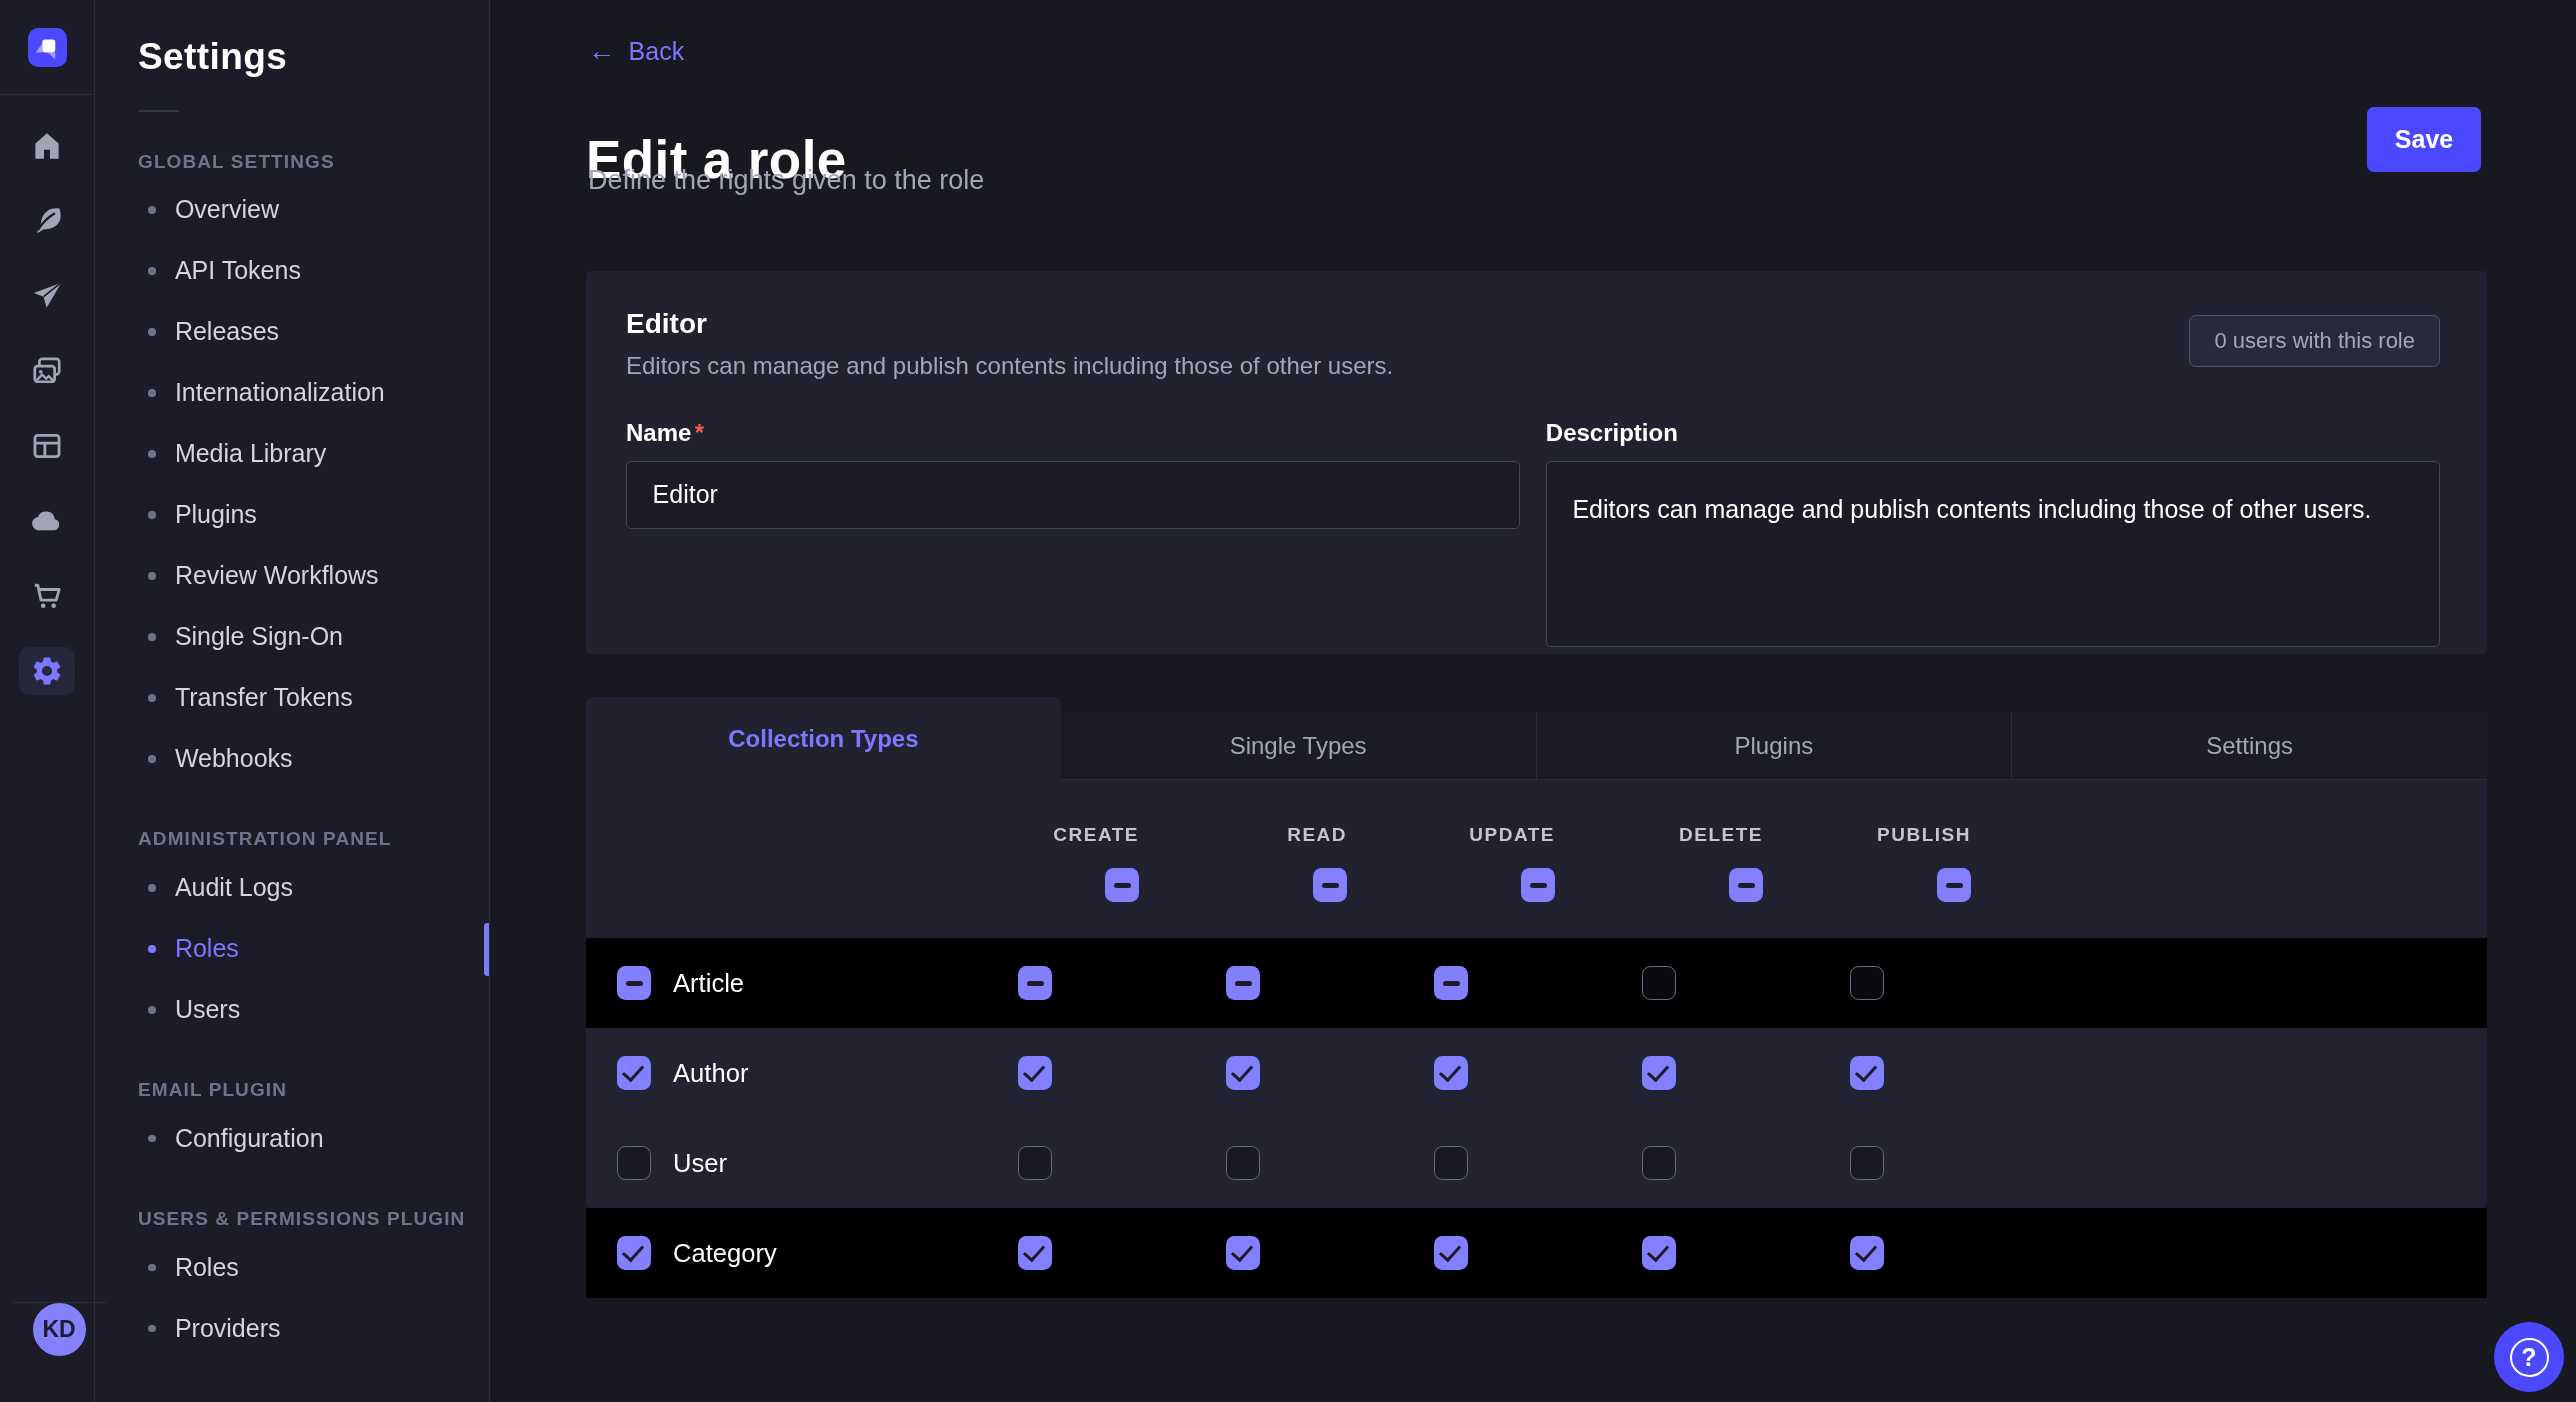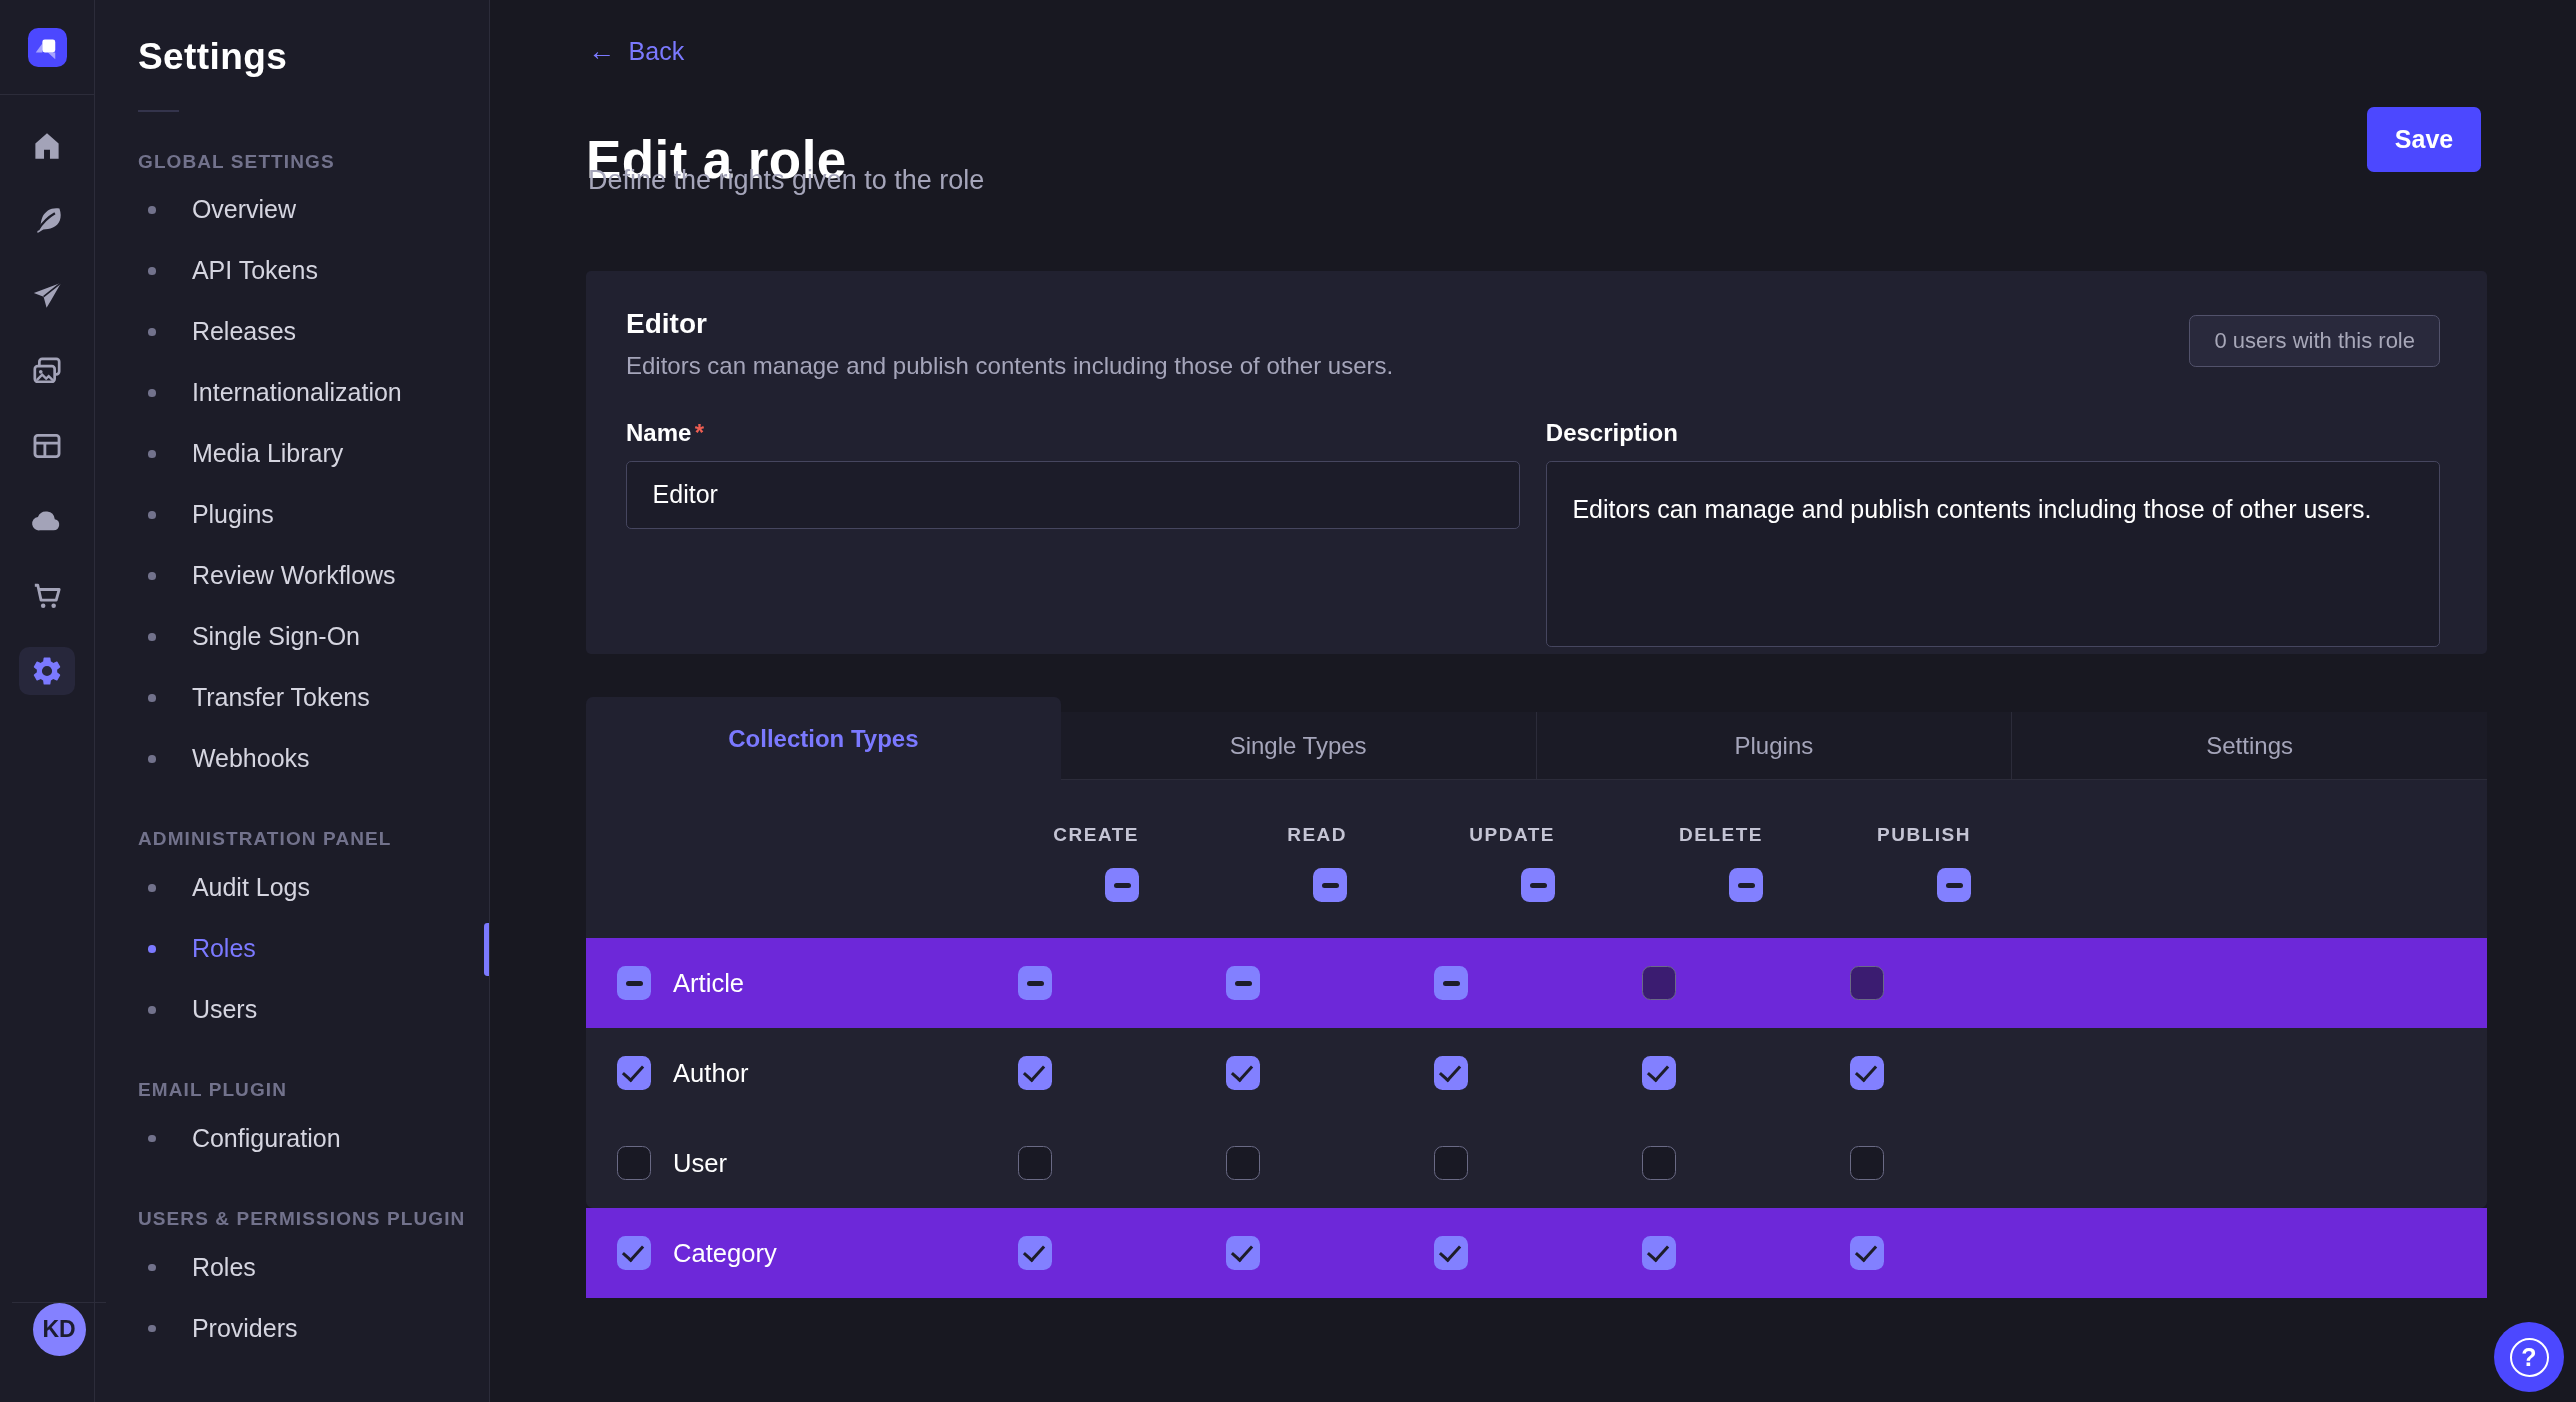--- a/index.html
+++ b/index.html
@@ -24,21 +24,21 @@
                border-top:0.9px solid #2c2c3a;display:flex;justify-content:center}
   .avatar{width:53px;height:53px;border-radius:50%;background:#8481ff;color:#1d1d30;
           font-weight:700;font-size:23px;display:flex;align-items:center;justify-content:center;cursor:pointer}
 
   
   .subnav{position:absolute;left:95px;top:0;width:395px;height:100%;background:#1c1c28;
           border-right:0.9px solid #2c2c3a;box-sizing:border-box;padding:36px 0 0 43px;overflow:hidden;z-index:2}
   .subnav-title{font-size:37px;font-weight:600;margin:0;letter-spacing:0.4px}
   .subnav-divider{width:41px;height:1.7px;background:#34344c;margin-top:32px}
   .nav-section-label{font-size:19px;font-weight:700;letter-spacing:1.1px;color:#72728c;margin:39px 0 6.8px}
-  .nav-item{position:relative;height:61px;display:flex;align-items:center;gap:36px;
+  .nav-item{position:relative;height:61px;display:flex;align-items:center;gap:19px;
             padding-left:10.2px;font-size:25px;color:#d5d5e0;cursor:pointer}
   .nav-item .dot{width:7.7px;height:7.7px;border-radius:50%;background:#72728c;flex:none}
   .nav-item.active{color:#7b79ff}
   .nav-item.active .dot{background:#7b79ff}
   .nav-item.active::after{content:"";position:absolute;right:0;top:4.3px;height:53px;width:5.1px;
                           border-radius:3.4px 0 0 3.4px;background:#7b79ff}
 
   
   .main{position:absolute;left:491px;top:0;right:0;height:100%}
   .back{position:absolute;left:97px;top:37px;display:flex;align-items:center;gap:13.6px;
@@ -77,21 +77,21 @@
   .tab.active{background:#212130;border-radius:6.8px 6.8px 0 0;color:#7b79ff;font-weight:600}
   .tab.inactive{align-self:flex-end;height:68px;background:#1b1b26;border-bottom:0.9px solid #2c2c3a}
   .tab.sep{border-left:0.9px solid #2c2c3a}
 
   .perm-head{background:#212130;height:158px;box-sizing:border-box;padding:44px 0 0 31px;display:flex}
   .perm-spacer{width:314px;flex:none}
   .perm-col{width:208px;flex:none;display:flex;flex-direction:column;align-items:flex-end;gap:22px}
   .col-label{font-size:19px;font-weight:700;letter-spacing:1.5px;color:#c4c4d4}
 
   .perm-row{height:90px;display:flex;align-items:center;padding-left:31px;box-sizing:border-box}
-  .perm-row.dark{background:#6d28d9}
+  .perm-row.dark{background:#000000}
   .perm-row.light{background:#222230}
   .perm-row.last{border-radius:0 0 6.8px 6.8px}
   .row-label-cell{width:314px;flex:none;display:flex;align-items:center;gap:22px}
   .row-label{font-size:25.6px;color:#fff}
   .perm-cell{width:208px;flex:none;display:flex;justify-content:center}
 
   
   .cb{width:34px;height:34px;border-radius:8.5px;display:inline-block;position:relative;
       box-sizing:border-box;cursor:pointer;flex:none}
   .cb.checked,.cb.indeterminate{background:#8280ff}

